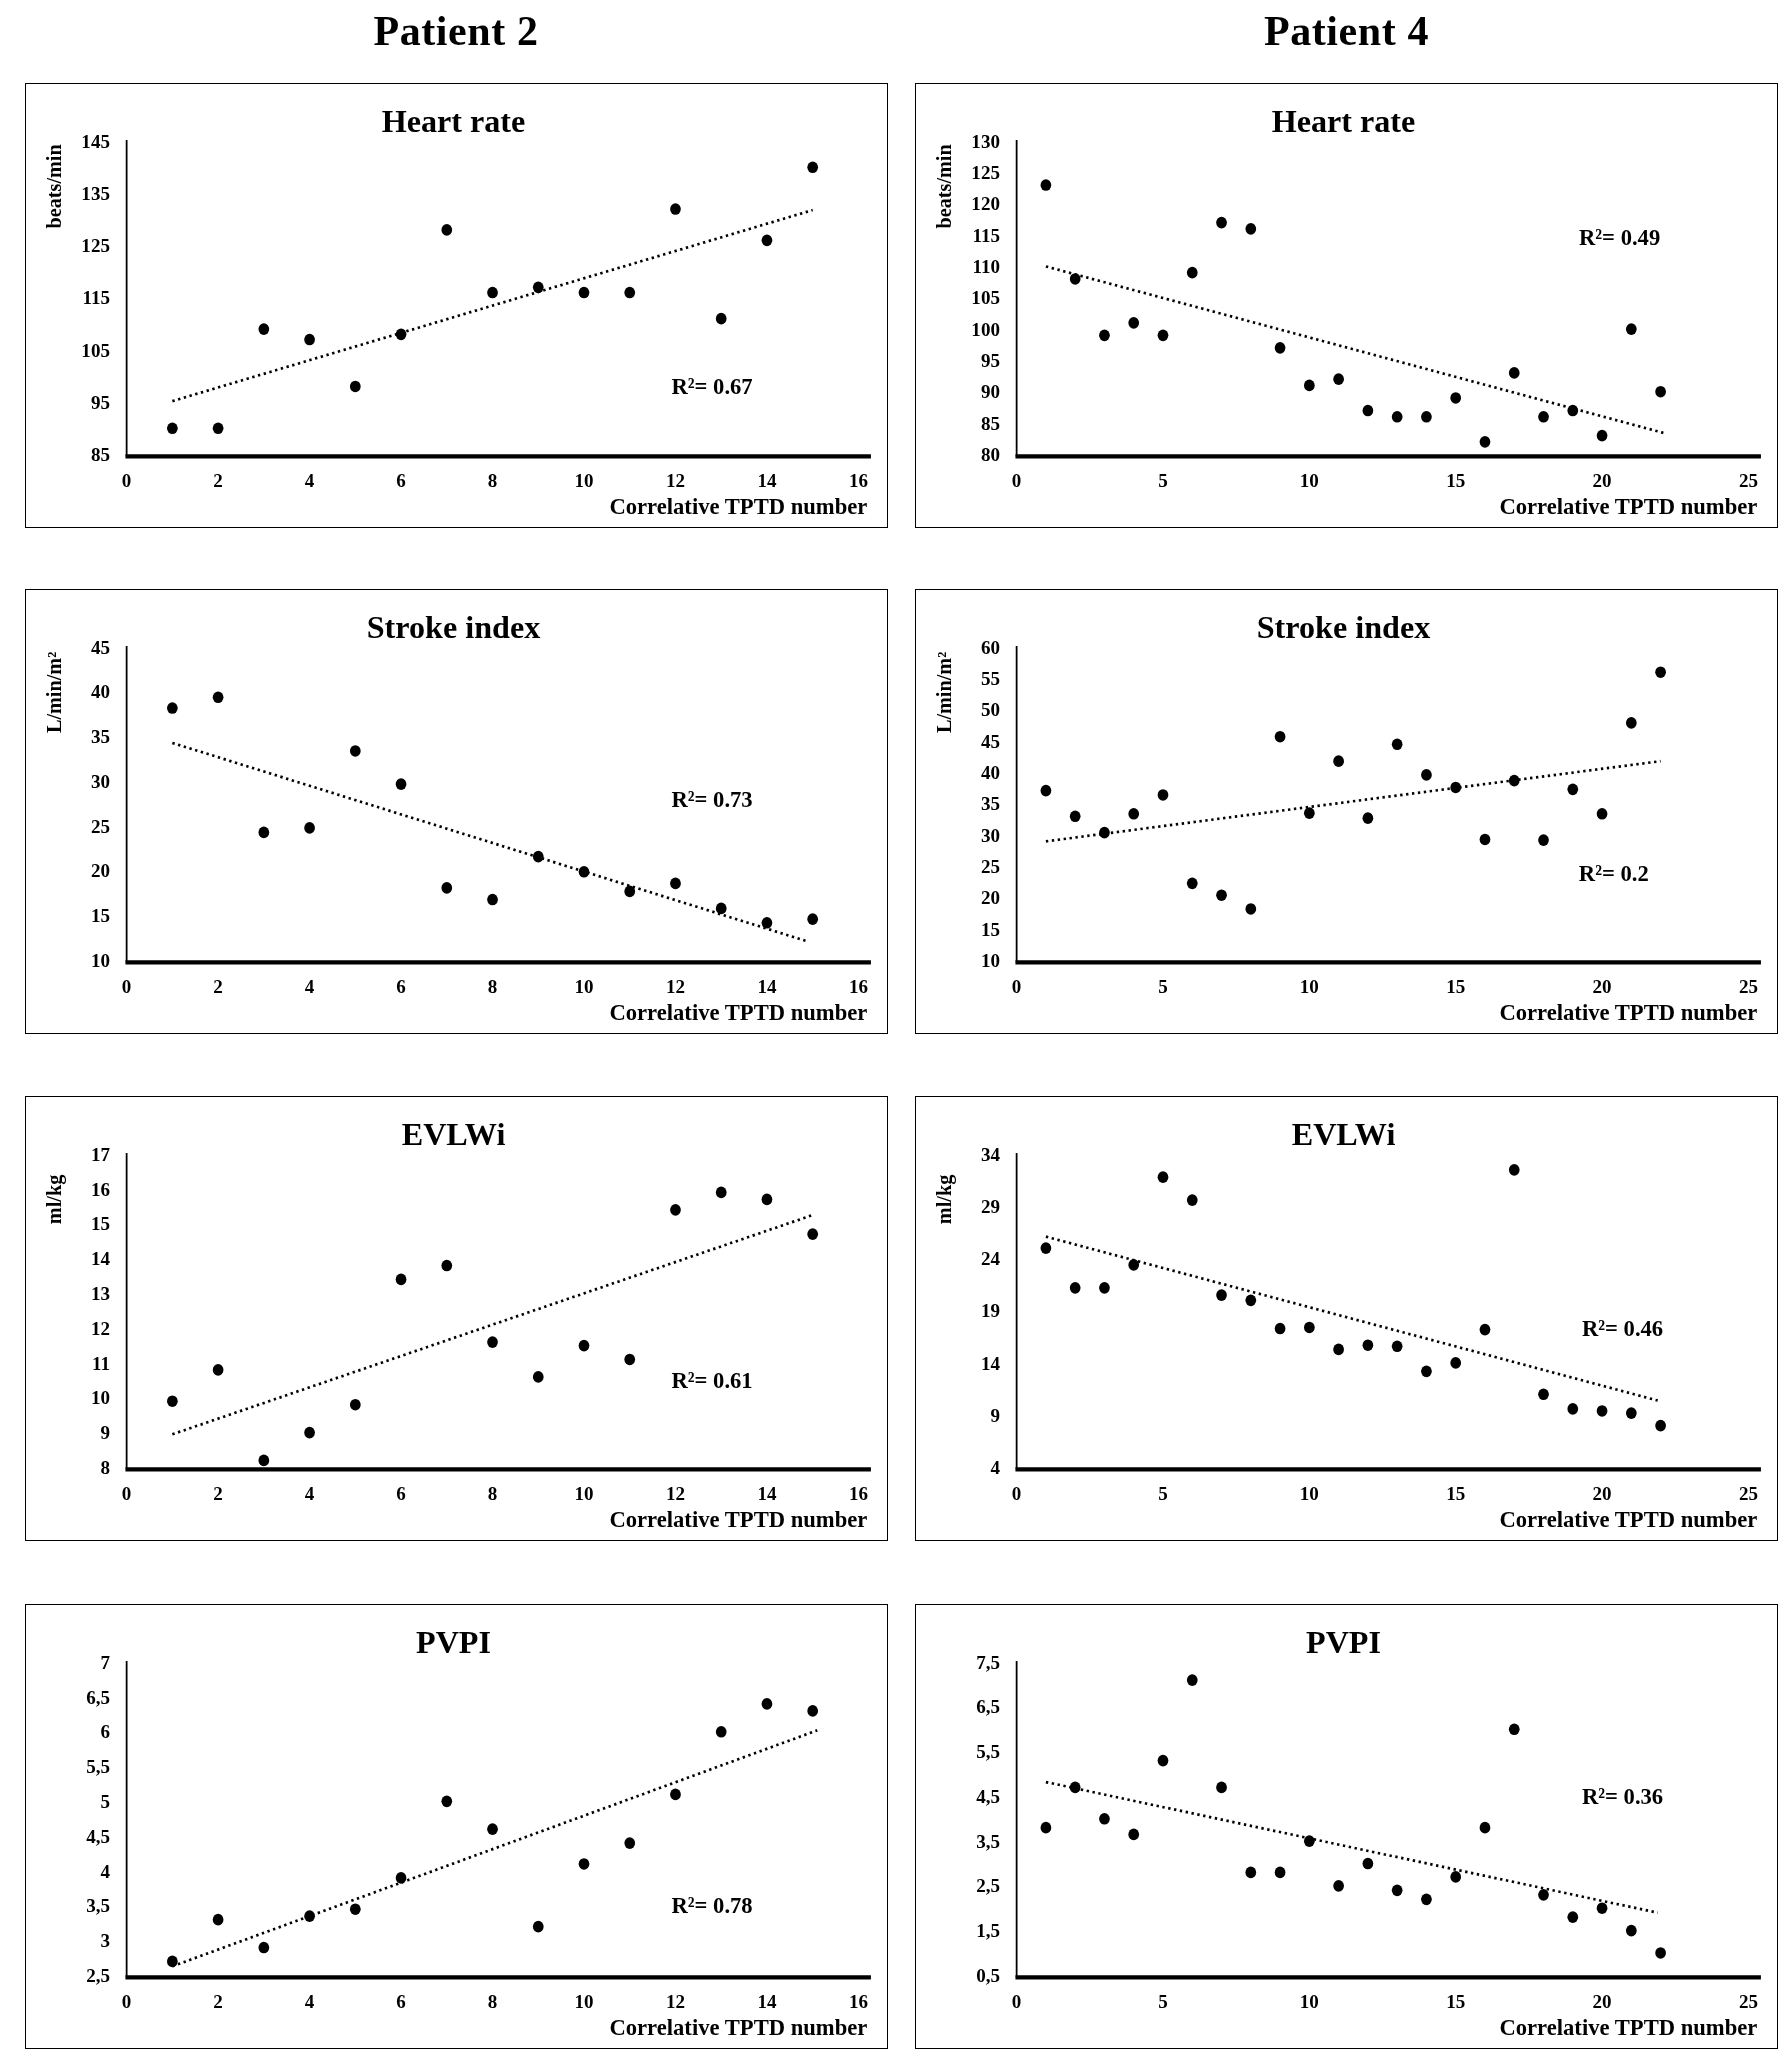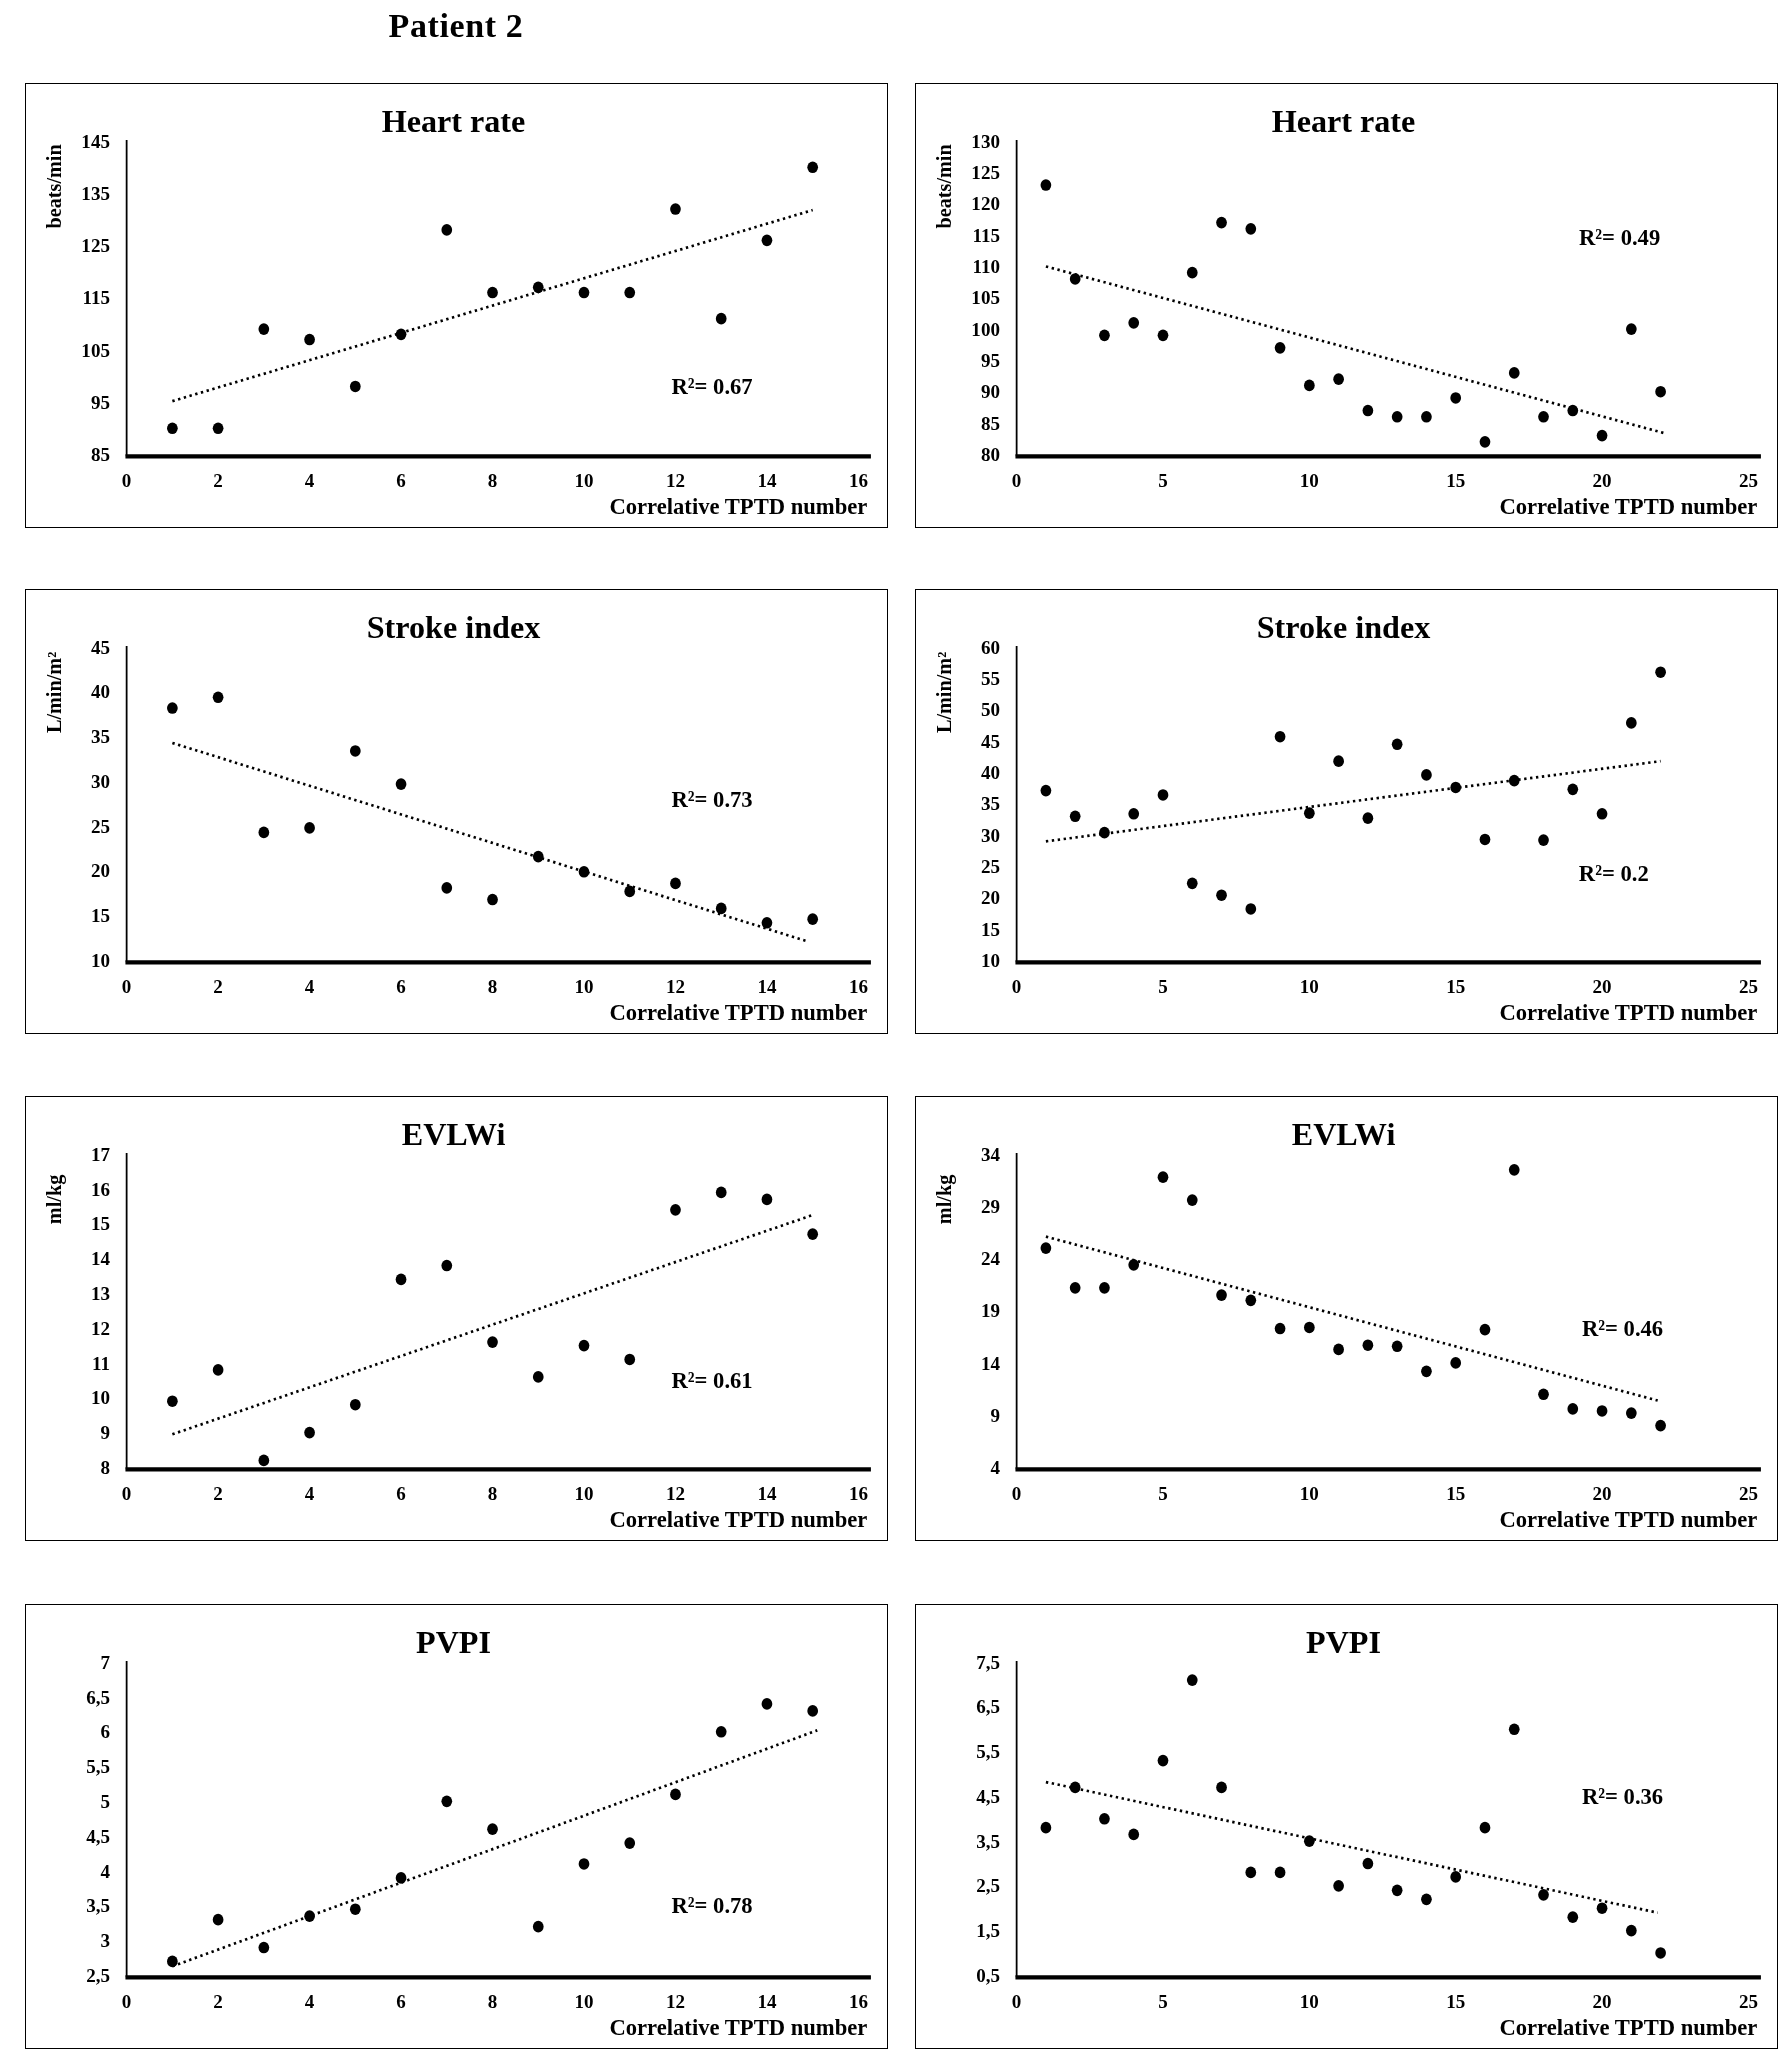--- a/index.html
+++ b/index.html
@@ -1,29 +1,30 @@
 <!DOCTYPE html>
 <html style="font-size:9.8px"><head>
 <meta charset="utf-8">
 <style>
   html,body{margin:0;padding:0;background:#ffffff;}
   .page{position:relative;width:1790px;height:2066px;background:#ffffff;
         font-family:"Liberation Serif",serif;color:#000;overflow:hidden;}
   .col-header{position:absolute;top:7.3px;width:863px;text-align:center;
-              font-size:34px;font-weight:700;letter-spacing:0.6px;}
+              font-size:42px;font-weight:700;letter-spacing:0.6px;}
   .panel{position:absolute;width:863px;height:445px;border:1.8px solid #000;
          background:#fff;box-sizing:border-box;}
   .panel svg{display:block;width:100%;height:100%;}
   svg text{font-family:"Liberation Serif",serif;fill:#000;font-weight:700;}
 </style>
 </head>
 <body>
 
 <div class="page">
   <div class="col-header" style="left:24.5px">Patient 2</div>
+  <div class="col-header" style="left:915px">Patient 4</div>
 
   <section class="panel" style="left:24.5px;top:83px">
       <svg viewBox="0 0 1404 744">
         <text x="697" y="80" font-size="54" text-anchor="middle">Heart rate</text>
         <text font-size="34" text-anchor="middle" transform="translate(38,172) rotate(-90)">beats/min</text>
         <text x="120" y="633" font-size="32" text-anchor="end">85</text>
         <text x="120" y="545.3333333333334" font-size="32" text-anchor="end">95</text>
         <text x="120" y="457.6666666666667" font-size="32" text-anchor="end">105</text>
         <text x="120" y="370" font-size="32" text-anchor="end">115</text>
         <text x="120" y="282.33333333333337" font-size="32" text-anchor="end">125</text>

